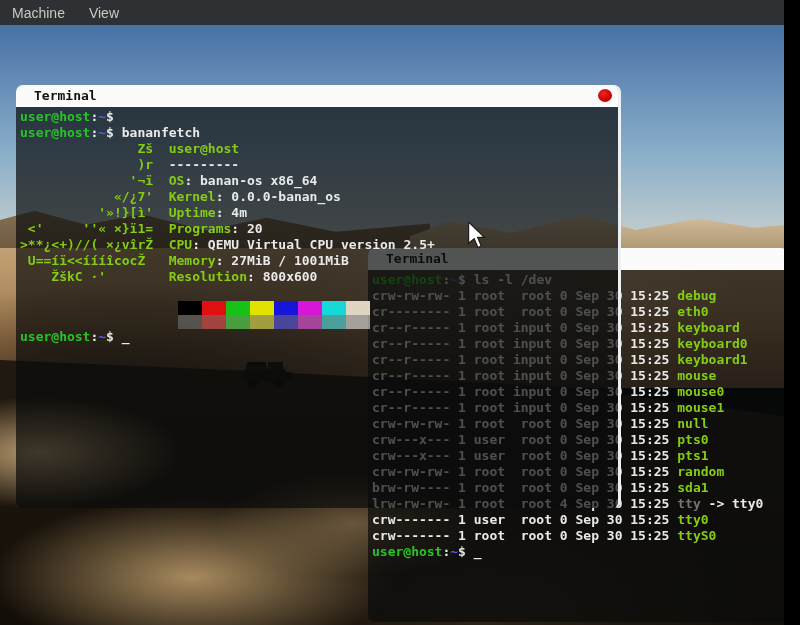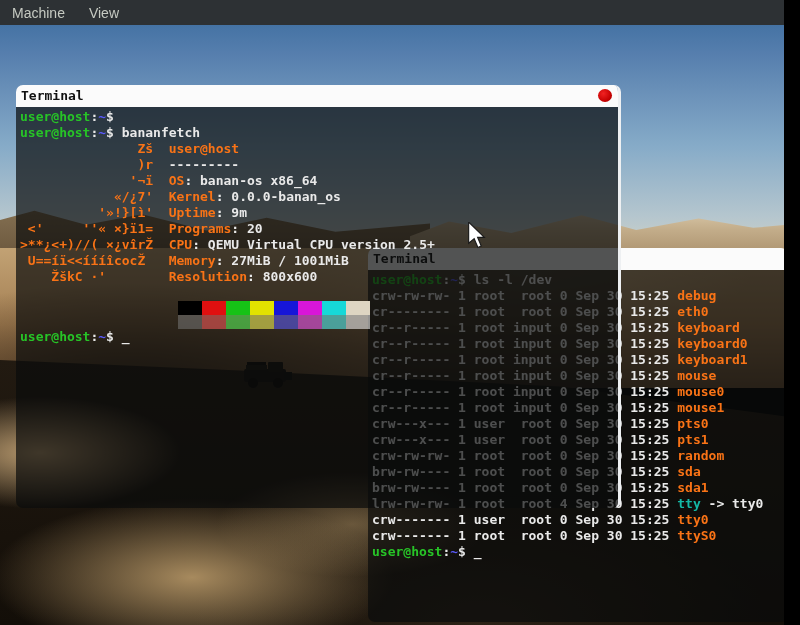--- a/index.html
+++ b/index.html
@@ -34,28 +34,28 @@
   .menubar{position:absolute;left:0;top:0;width:800px;height:25px;background:#2d3134;z-index:6;
     display:flex;align-items:center;gap:24px;padding-left:12px;box-sizing:border-box;}
   .menubar span{color:#c6cac2;font-size:14px;cursor:default;}
 
   
   .window{position:absolute;border-radius:7px;overflow:hidden;}
   .win1{left:16px;top:85px;width:602px;height:423px;z-index:3;border-right:3px solid #eef0f2;}
   .win2{left:368px;top:248px;width:420px;height:374px;z-index:2;}
   .titlebar{position:relative;height:22px;background:#fbfbfb;}
   .titlebar .title{display:inline-block;font:bold 13px "DejaVu Sans Mono",monospace;color:#111;
-    line-height:22px;padding-left:5px;}
+    line-height:22px;padding-left:18px;}
   .closebtn{position:absolute;right:6px;top:4px;width:14px;height:13px;border-radius:50%;
     background:radial-gradient(circle at 38% 35%,#f12222,#c40000 65%,#8e0000 100%);}
   .content{position:absolute;left:0;right:0;top:22px;bottom:0;background:rgba(10,12,12,0.70);
     padding:2px 4px;box-sizing:border-box;
     font:bold 13px "DejaVu Sans Mono",monospace;color:#e9e9e9;}
   .line{white-space:pre;height:16px;line-height:16px;}
-  .g{color:#27c427}.y{color:#f97316}.b{color:#5a5aff}.c{color:#14b8a6}.w{color:#e9e9e9}
+  .g{color:#27c427}.y{color:#84cc16}.b{color:#5a5aff}.c{color:#737373}.w{color:#e9e9e9}
   .pal{display:flex;margin-left:158px;}
   .pal div{width:24px;height:14px;}
   .pal.bright div{opacity:.55;}
 
   
   .pointer{position:absolute;left:468px;top:222px;z-index:9;}
 </style>
 </head>
 <body>
 
@@ -91,45 +91,45 @@
     <div class="content" id="w2">
         <div class="line"><span class="g">user@host</span><span class="w">:</span><span class="b">~</span><span class="w">$ </span><span class="w">ls -l /dev</span></div>
         <div class="line"><span class="w">crw-rw-rw- 1 root  root 0 Sep 30 15:25 </span><span class="y">debug</span></div>
         <div class="line"><span class="w">cr-------- 1 root  root 0 Sep 30 15:25 </span><span class="y">eth0</span></div>
         <div class="line"><span class="w">cr--r----- 1 root input 0 Sep 30 15:25 </span><span class="y">keyboard</span></div>
         <div class="line"><span class="w">cr--r----- 1 root input 0 Sep 30 15:25 </span><span class="y">keyboard0</span></div>
         <div class="line"><span class="w">cr--r----- 1 root input 0 Sep 30 15:25 </span><span class="y">keyboard1</span></div>
         <div class="line"><span class="w">cr--r----- 1 root input 0 Sep 30 15:25 </span><span class="y">mouse</span></div>
         <div class="line"><span class="w">cr--r----- 1 root input 0 Sep 30 15:25 </span><span class="y">mouse0</span></div>
         <div class="line"><span class="w">cr--r----- 1 root input 0 Sep 30 15:25 </span><span class="y">mouse1</span></div>
+        <div class="line"><span class="w">crw-rw-rw- 1 root  root 0 Sep 30 15:25 </span><span class="y">null</span></div>
         <div class="line"><span class="w">crw---x--- 1 user  root 0 Sep 30 15:25 </span><span class="y">pts0</span></div>
         <div class="line"><span class="w">crw---x--- 1 user  root 0 Sep 30 15:25 </span><span class="y">pts1</span></div>
         <div class="line"><span class="w">crw-rw-rw- 1 root  root 0 Sep 30 15:25 </span><span class="y">random</span></div>
-        <div class="line"><span class="w">brw-rw---- 1 root  root 0 Sep 30 15:25 </span><span class="y">sda</span></div>
         <div class="line"><span class="w">brw-rw---- 1 root  root 0 Sep 30 15:25 </span><span class="y">sda1</span></div>
         <div class="line"><span class="w">lrw-rw-rw- 1 root  root 4 Sep 30 15:25 </span><span class="c">tty</span><span class="w"> -&gt; tty0</span></div>
         <div class="line"><span class="w">crw------- 1 user  root 0 Sep 30 15:25 </span><span class="y">tty0</span></div>
         <div class="line"><span class="w">crw------- 1 root  root 0 Sep 30 15:25 </span><span class="y">ttyS0</span></div>
         <div class="line"><span class="g">user@host</span><span class="w">:</span><span class="b">~</span><span class="w">$ </span><span class="w">_</span></div>
       </div>
   </div>
 
   <div class="window win1">
     <div class="titlebar">
       <span class="title">Terminal</span>
       <span class="closebtn"></span>
     </div>
     <div class="content" id="w1">
         <div class="line"><span class="g">user@host</span><span class="w">:</span><span class="b">~</span><span class="w">$ </span></div>
         <div class="line"><span class="g">user@host</span><span class="w">:</span><span class="b">~</span><span class="w">$ </span><span class="w">bananfetch</span></div>
         <div class="line"><span class="y">               Zš  </span><span class="y">user@host</span></div>
         <div class="line"><span class="y">               )r  </span><span class="w">---------</span></div>
         <div class="line"><span class="y">              '¬ï  </span><span class="y">OS</span><span class="w">: </span><span class="w">banan-os x86_64</span></div>
         <div class="line"><span class="y">            «/¿7'  </span><span class="y">Kernel</span><span class="w">: </span><span class="w">0.0.0-banan_os</span></div>
-        <div class="line"><span class="y">          '»!}[ì'  </span><span class="y">Uptime</span><span class="w">: </span><span class="w">9m</span></div>
+        <div class="line"><span class="y">          '»!}[ì'  </span><span class="y">Uptime</span><span class="w">: </span><span class="w">4m</span></div>
         <div class="line"><span class="y"> &lt;'     ''« ×}ï1=  </span><span class="y">Programs</span><span class="w">: </span><span class="w">20</span></div>
         <div class="line"><span class="y">&gt;**¿&lt;+)//( ×¿vîrŽ  </span><span class="y">CPU</span><span class="w">: </span><span class="w">QEMU Virtual CPU version 2.5+</span></div>
         <div class="line"><span class="y"> U==íï&lt;&lt;íííîcocŽ   </span><span class="y">Memory</span><span class="w">: </span><span class="w">27MiB / 1001MiB</span></div>
         <div class="line"><span class="y">    ŽškC ·'        </span><span class="y">Resolution</span><span class="w">: </span><span class="w">800x600</span></div>
         <div class="line"> </div>
         <div class="pal">
           <div style="background: rgb(0, 0, 0);"></div>
           <div style="background: rgb(224, 16, 16);"></div>
           <div style="background: rgb(22, 194, 22);"></div>
           <div style="background: rgb(226, 226, 0);"></div>

